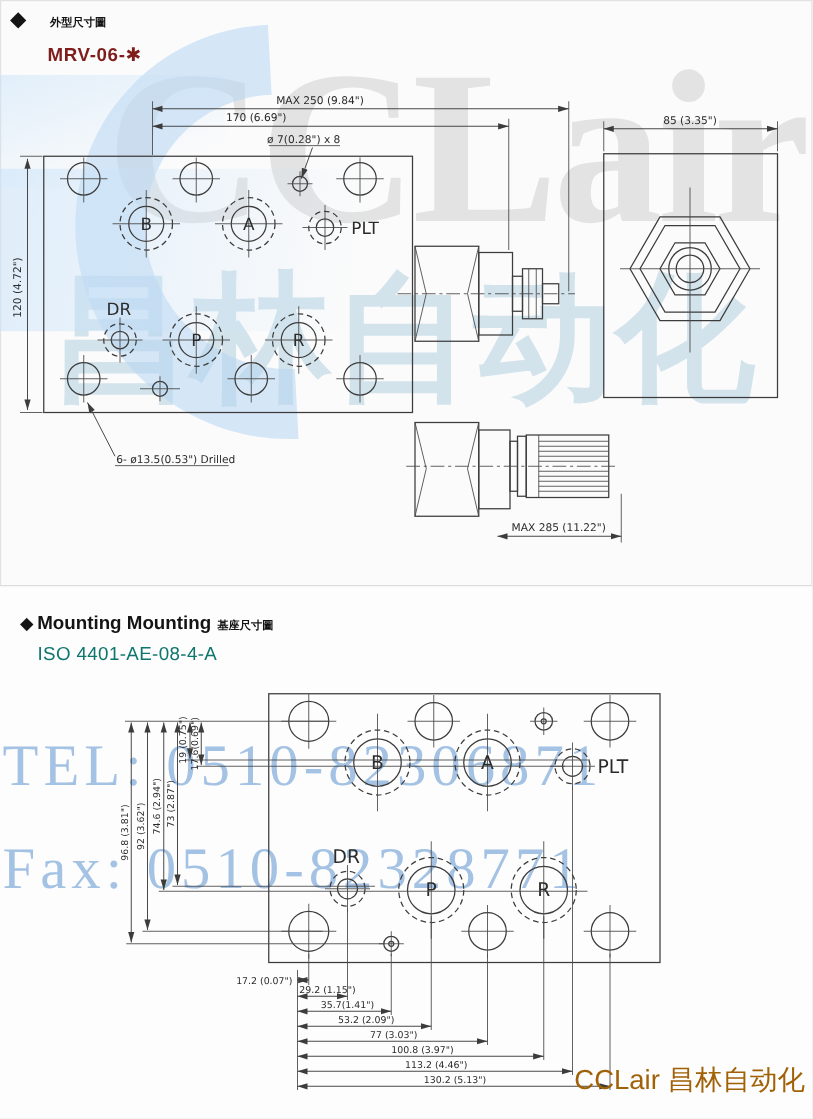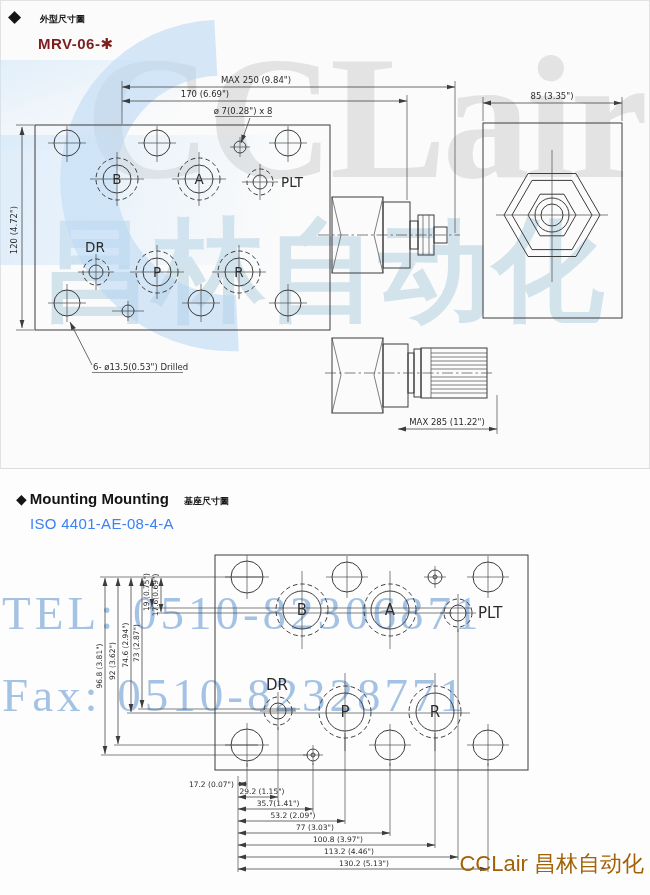--- a/index.html
+++ b/index.html
@@ -23,22 +23,22 @@
            background:linear-gradient(160deg,rgba(200,226,249,.5),rgba(200,226,249,0) 80%);}
   
   .hdr1{position:absolute;left:8px;top:6px;z-index:3;color:#141414;display:flex;align-items:baseline;}
   .hdr1 .bullet{font-size:17px;margin-right:3px;}
   .hdr1 .t{font-size:18px;font-weight:bold;letter-spacing:.5px;}
   .hdr1 .cn{font-size:9px;font-weight:bold;margin-left:16px;}
   .model{position:absolute;left:38px;top:35px;z-index:3;font-size:15px;font-weight:bold;color:#7f1d1d;letter-spacing:.5px;}
   .hdr2{position:absolute;left:16px;top:490px;z-index:3;color:#141414;display:flex;align-items:baseline;}
   .hdr2 .bullet{font-size:14px;margin-right:3px;}
   .hdr2 .t{font-size:15px;font-weight:bold;}
-  .hdr2 .cn{font-size:9px;font-weight:bold;margin-left:15px;}
-  .iso{position:absolute;left:30px;top:515px;z-index:3;font-size:15px;color:#3b82f6;letter-spacing:.3px;}
+  .hdr2 .cn{font-size:9px;font-weight:bold;margin-left:5px;}
+  .iso{position:absolute;left:30px;top:515px;z-index:3;font-size:15px;color:#0f766e;letter-spacing:.3px;}
   .footer-brand{position:absolute;right:6px;top:849px;z-index:3;font-size:22px;color:#a16207;}
   
   svg.draw{position:absolute;left:0;top:0;z-index:2;}
   .ln{stroke:#3c3c3c;stroke-width:1;fill:none;}
   .thin{stroke:#4a4a4a;stroke-width:.7;fill:none;}
   .dim{stroke:#3c3c3c;stroke-width:.75;fill:none;}
   .dash{stroke-dasharray:4.5 3;}
   .cl{stroke:#4a4a4a;stroke-width:.7;fill:none;stroke-dasharray:11 3 2.5 3;}
   text{fill:#2b2b2b;stroke:none;font-family:"DejaVu Sans","Liberation Sans",sans-serif;}
   .dtxt{font-size:8.5px;}

